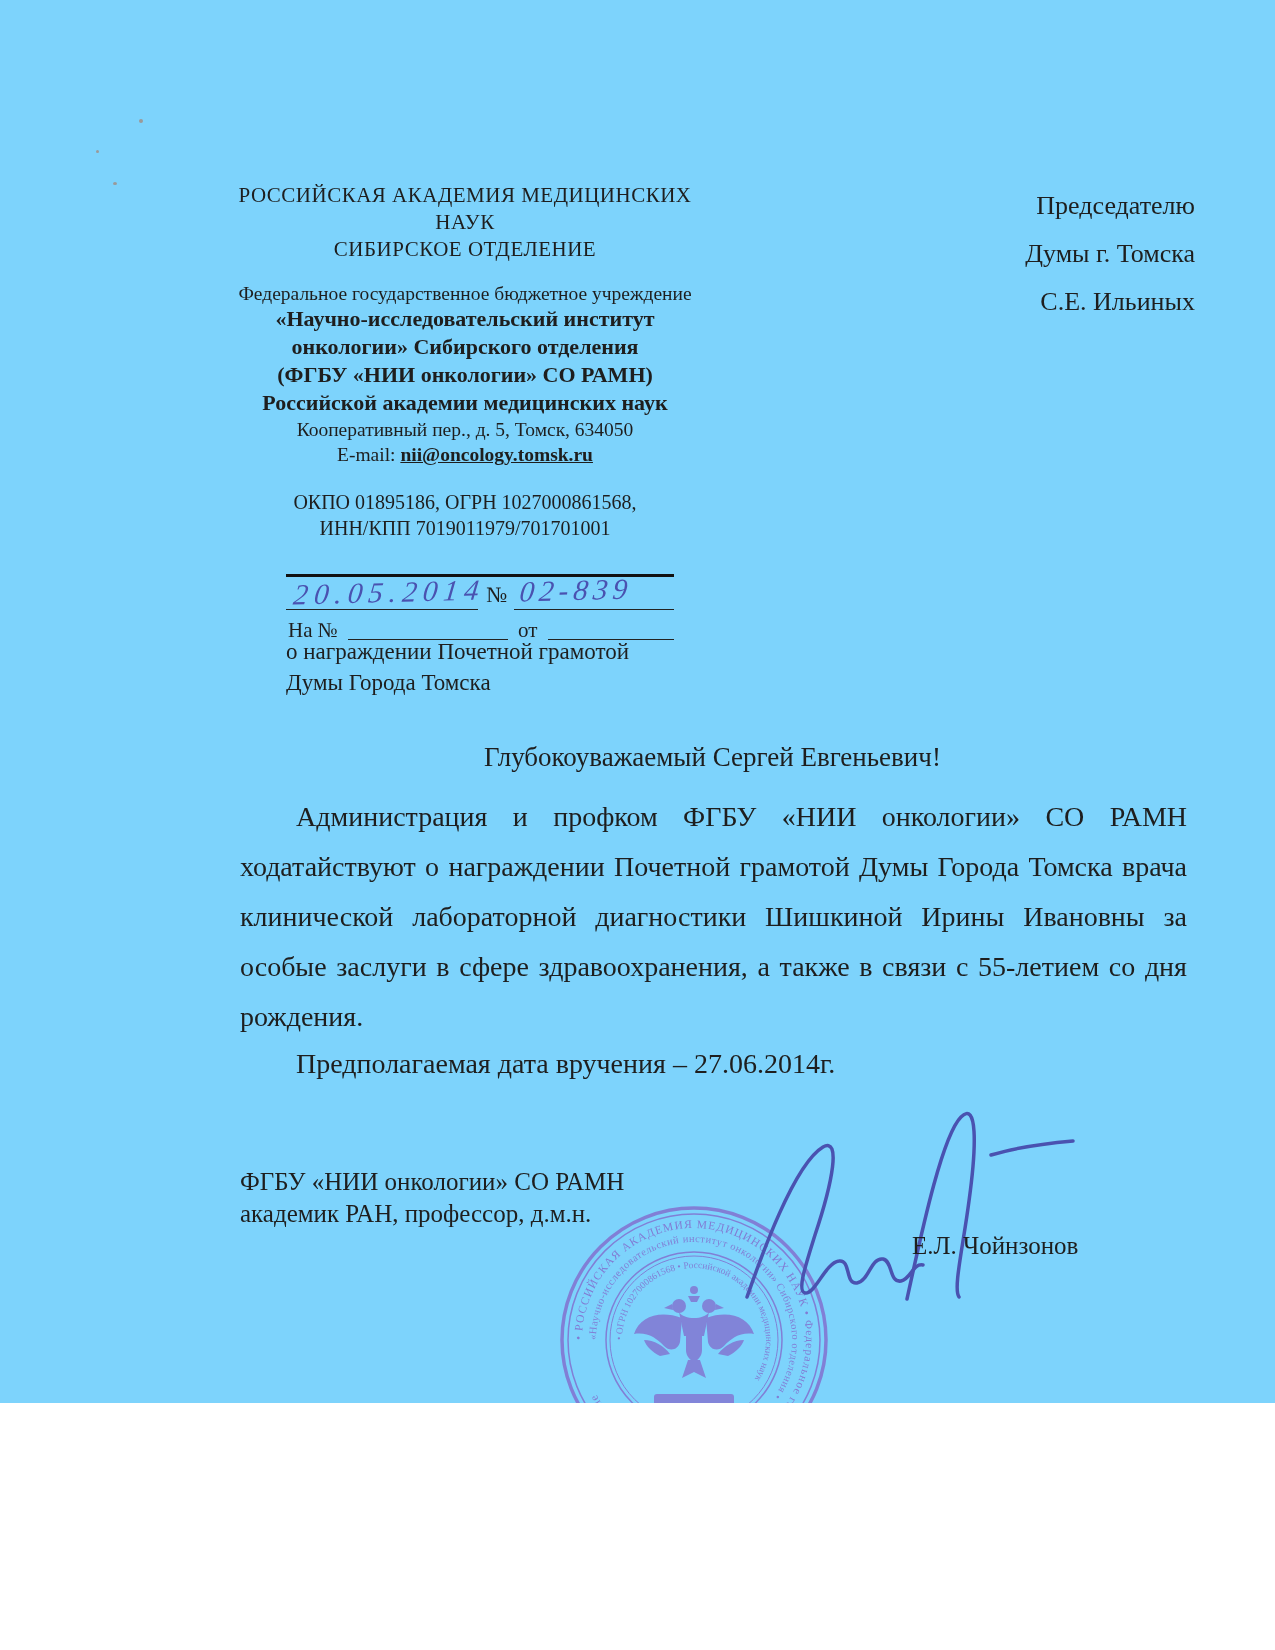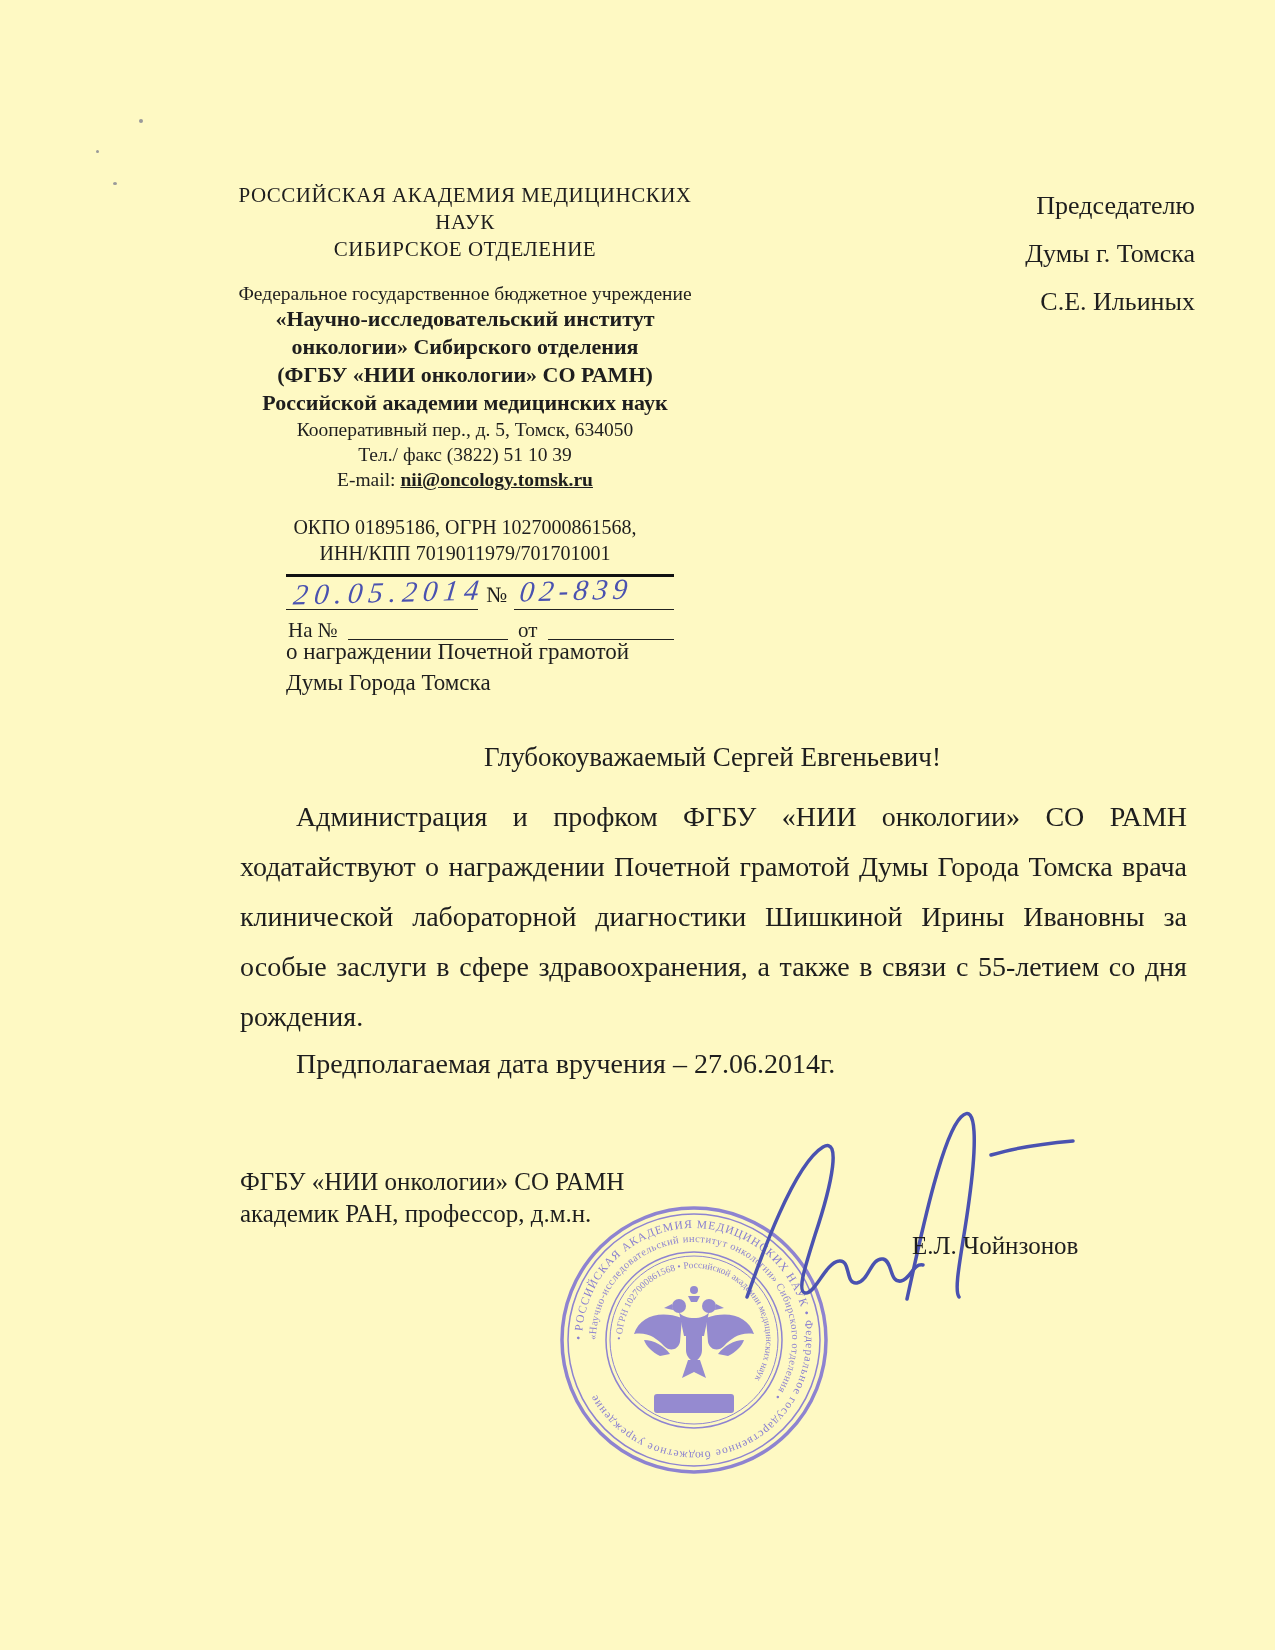--- a/index.html
+++ b/index.html
@@ -1,21 +1,21 @@
 <!DOCTYPE html>
 <html><head>
 <meta charset="utf-8">
 <style>
   * { box-sizing: border-box; }
   html, body { margin: 0; padding: 0; background: #ffffff; }
   .page {
     position: relative;
     width: 1275px;
-    height: 1650px;
-    background: #fef9c3;
+    height: 1403px;
+    background: #7dd3fc;
     font-family: "Liberation Serif", serif;
     color: #1e1e1e;
     overflow: hidden;
   }
   .abs { position: absolute; }
 
   
   .letterhead {
     left: 215px; top: 182px; width: 500px;
     text-align: center;
@@ -103,21 +103,20 @@
 
   <div class="abs letterhead">
     <div class="lh-org">РОССИЙСКАЯ АКАДЕМИЯ МЕДИЦИНСКИХ НАУК</div>
     <div class="lh-org">СИБИРСКОЕ  ОТДЕЛЕНИЕ</div>
     <div class="lh-fgbu">Федеральное государственное бюджетное учреждение</div>
     <div class="lh-bold">«Научно-исследовательский институт</div>
     <div class="lh-bold">онкологии»  Сибирского отделения</div>
     <div class="lh-bold">(ФГБУ «НИИ  онкологии»  СО  РАМН)</div>
     <div class="lh-bold">Российской академии медицинских наук</div>
     <div class="lh-small">Кооперативный пер., д. 5, Томск,  634050</div>
-    <div class="lh-small">Тел./ факс (3822) 51 10 39</div>
     <div class="lh-small">
       <span>E-mail:</span>
       <span class="email-underline">nii@oncology.tomsk.ru</span>
     </div>
     <div class="lh-codes">
       <div>ОКПО 01895186, ОГРН 1027000861568,</div>
       <div>ИНН/КПП 7019011979/701701001</div>
     </div>
   </div>
 

